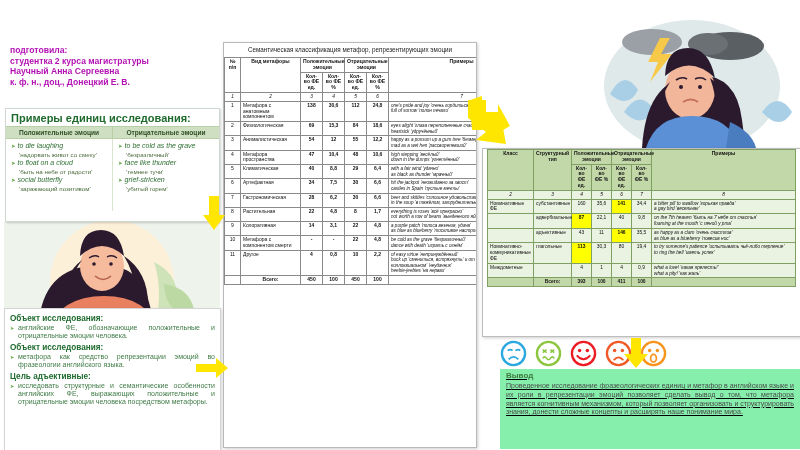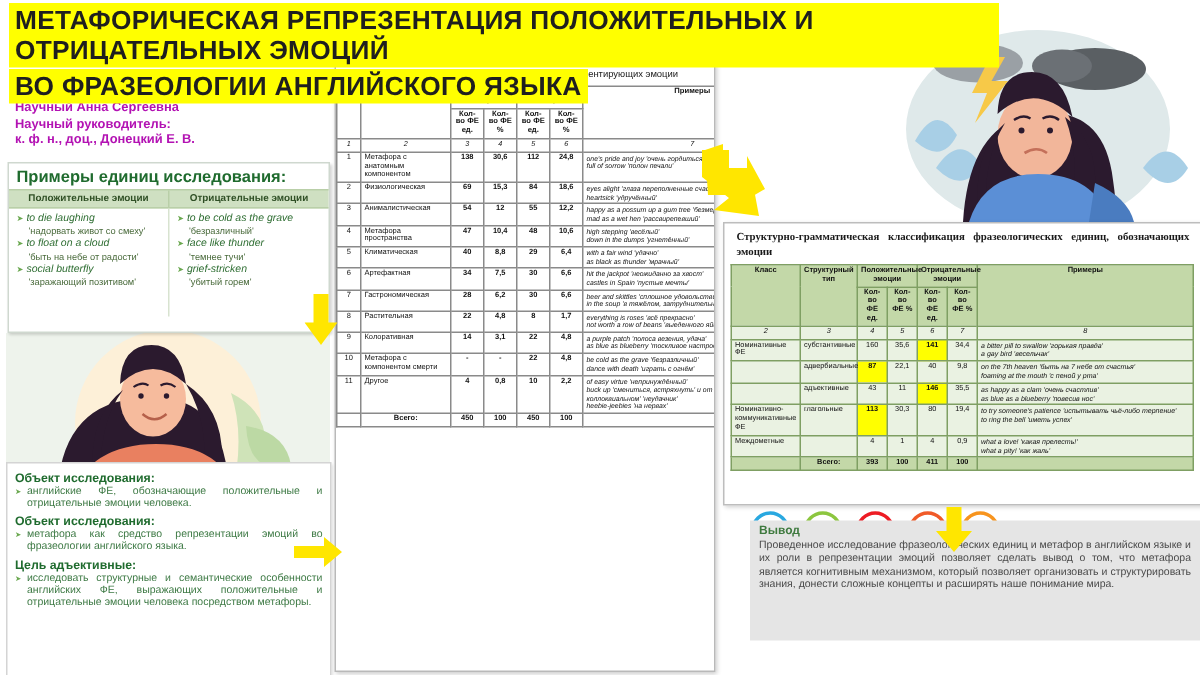--- a/index.html
+++ b/index.html
@@ -83,22 +83,22 @@
   .t2 .ex{font-style:italic;font-size:4.7px;line-height:5.8px;}
   .t2 .tot td{background:#c3d8a8;font-weight:bold;text-align:center;}
   .t2 .rh td{text-align:center;font-style:italic;}
 
   
   .emoji-row{position:absolute;left:500px;top:338px;width:300px;height:30px;
       display:flex;gap:8px;align-items:center;justify-content:flex-start;z-index:25;}
   .emo{width:27px;height:27px;border-radius:50%;}
 
   
-  .concl{position:absolute;left:500px;top:347px;width:300px;height:80px;
-      background:#e5e5e5;z-index:25;padding:2px 6px 0 6px;box-sizing:border-box;}
+  .concl{position:absolute;left:500px;top:369px;width:300px;height:80px;
+      background:#86efac;z-index:25;padding:2px 6px 0 6px;box-sizing:border-box;text-decoration:underline;}
   .concl-h{color:#3f7a3f;font-weight:bold;font-size:8px;margin-bottom:2px;}
   .concl-p{font-size:7px;line-height:8.8px;color:#4a4a4a;text-align:justify;}
 
   
   .arrow{position:absolute;z-index:35;}
   .arrow svg{display:block;}
 </style>
 </head>
 <body>
 
@@ -123,30 +123,25 @@
       <circle cx="101" cy="71" r="2" fill="#2b1a2e"></circle>
       <circle cx="120" cy="71" r="2" fill="#2b1a2e"></circle>
       <path d="M96 64 q6 -4 11 -1" stroke="#2b1a2e" stroke-width="1.6" fill="none"></path>
       <path d="M115 63 q6 -3 11 1" stroke="#2b1a2e" stroke-width="1.6" fill="none"></path>
       <path d="M103 86 q8 -5 15 0" stroke="#c4705a" stroke-width="1.8" fill="none"></path>
       <path d="M66 132 q10 -32 46 -32 q38 0 48 32z" fill="#5b8fd6"></path>
       <path d="M150 106 q22 10 26 26 h-30z" fill="#4a7cc0"></path>
     </svg>
   </div>
 
-  <div class="title-wrap">
-    <div class="title-line">МЕТАФОРИЧЕСКАЯ РЕПРЕЗЕНТАЦИЯ ПОЛОЖИТЕЛЬНЫХ И ОТРИЦАТЕЛЬНЫХ ЭМОЦИЙ</div>
-    <div class="title-line title-line2">ВО ФРАЗЕОЛОГИИ АНГЛИЙСКОГО ЯЗЫКА</div>
-  </div>
 
   <div class="author">
     <div>подготовила:</div>
     <div>студентка 2 курса магистратуры</div>
     <div>Научный Анна Сергеевна</div>
-    <div>Научный руководитель:</div>
     <div>к. ф. н., доц., Донецкий Е. В.</div>
   </div>
 
   <div class="ex-card">
     <div class="ex-title">Примеры единиц исследования:</div>
     <div class="ex-head">
       <div>Положительные эмоции</div>
       <div>Отрицательные эмоции</div>
     </div>
     <div class="ex-body">
@@ -356,21 +351,20 @@
             <td>100</td>
             <td>450</td>
             <td>100</td>
             <td></td>
           </tr>
         </tbody>
     </table>
   </div>
 
   <div class="t2-wrap">
-    <div class="t2-cap">Структурно-грамматическая классификация фразеологических единиц, обозначающих эмоции</div>
     <table class="t2">
       <colgroup>
         <col style="width:46px">
           <col style="width:38px">
           <col style="width:20px">
           <col style="width:20px">
         <col style="width:20px">
           <col style="width:20px">
           <col style="width:144px">
       </colgroup>

